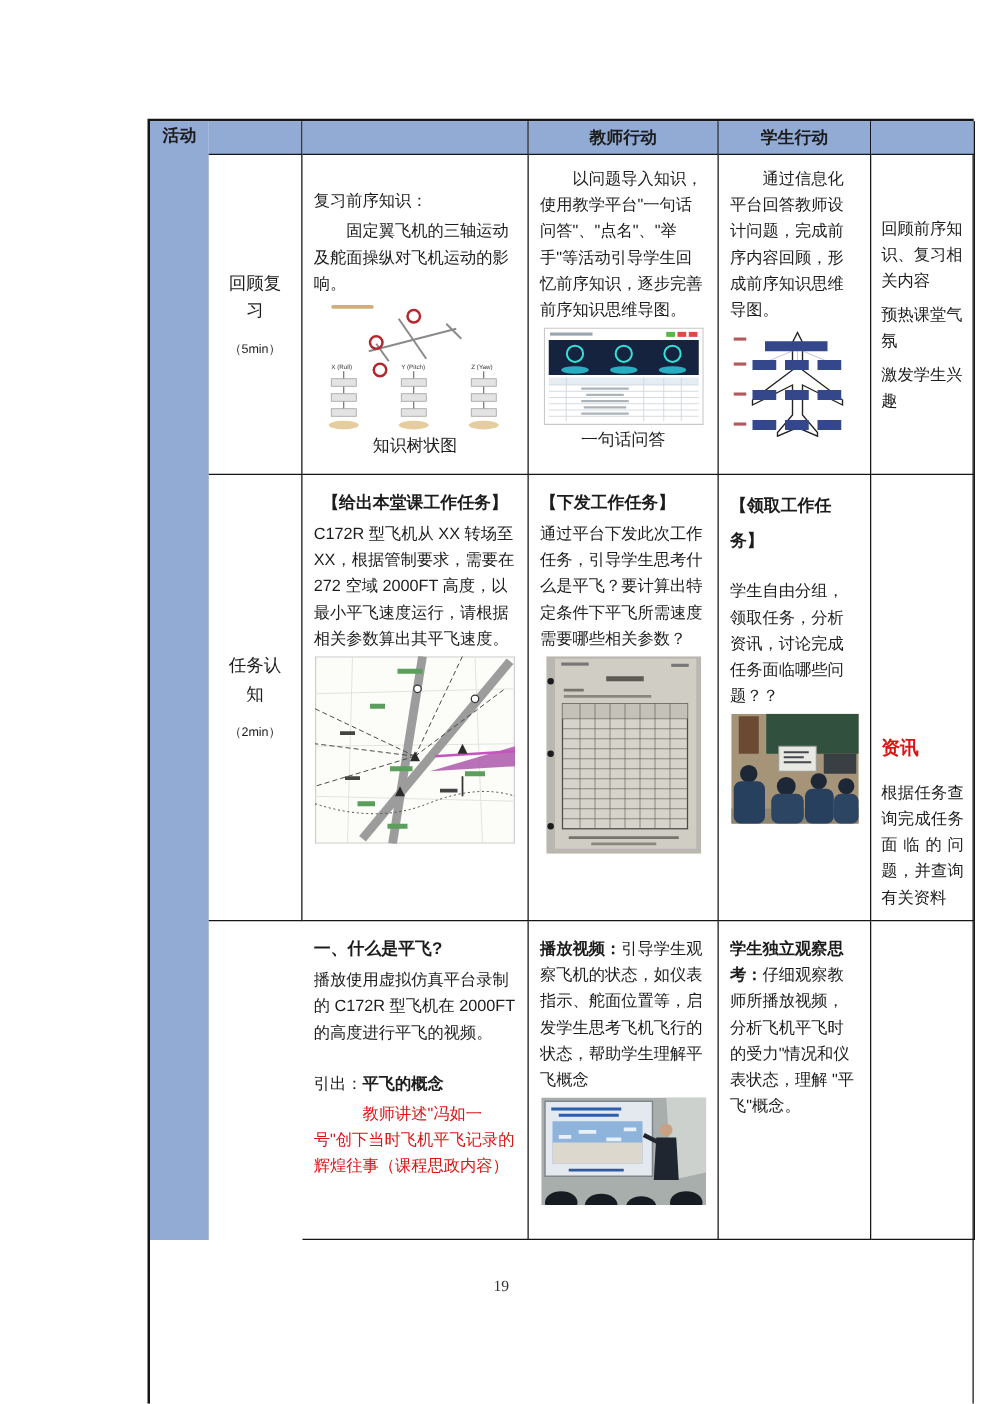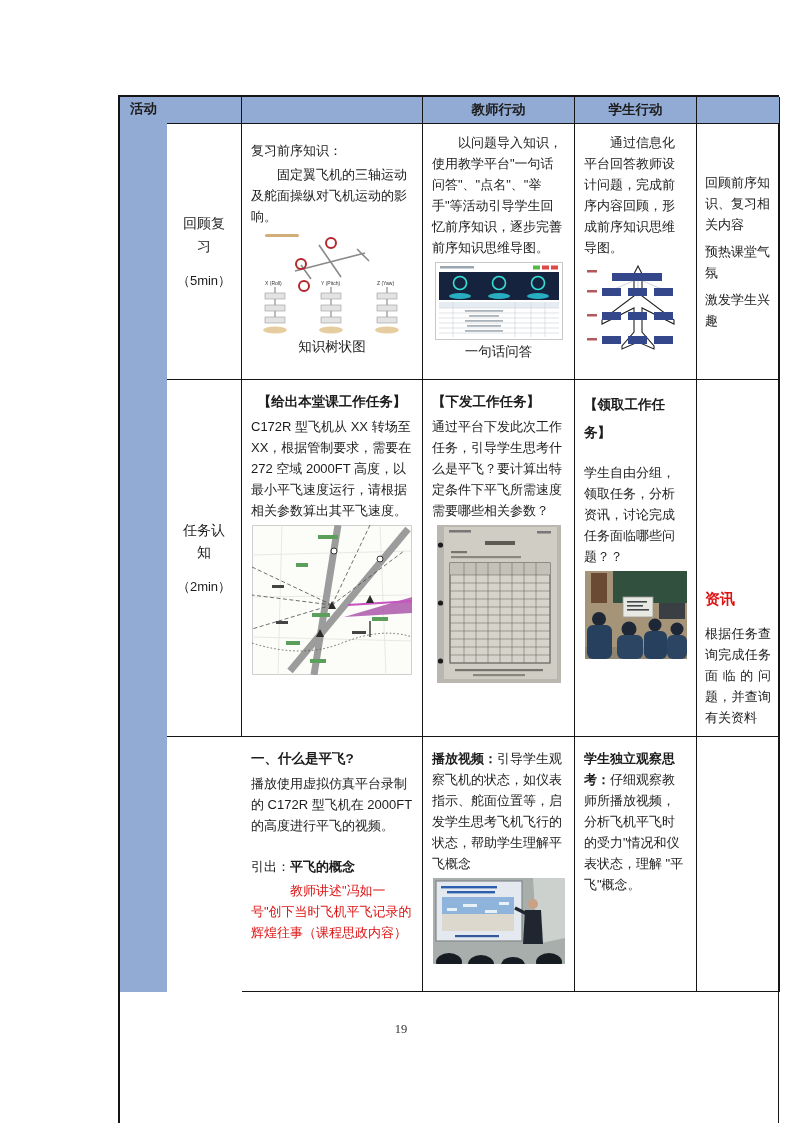--- a/index.html
+++ b/index.html
@@ -19,21 +19,21 @@
   .c { border-right:1.5px solid #151515; border-bottom:1.5px solid #151515;
        padding:5px 10px; overflow:hidden; font-size:13px; line-height:1.62; }
   .hd { background:#92abd5; display:flex; align-items:center; justify-content:center;
         font-weight:bold; font-size:13.5px; padding:2px; }
   .activity-col { grid-row:1 / 5; grid-column:1; background:#92abd5;
         display:flex; justify-content:center; padding-top:3px;
         font-weight:bold; font-size:13.5px; }
   .label-cell { display:flex; flex-direction:column; align-items:center; justify-content:center;
         text-align:center; }
   .label-cell .nm { font-weight:normal; font-size:14px; }
-  .label-cell .dur { font-size:13px; margin-top:12px; }
+  .label-cell .dur { font-size:10px; margin-top:12px; }
   .c p { margin:3px 0; }
   .ind2 { text-indent:2em; }
   .bold { font-weight:bold; }
   .ctr { text-align:center; }
   .task-head { font-weight:bold; font-size:13.5px; margin:2px 0 6px 0; }
   .red-note { color:#dd1414; text-indent:3em; margin-top:6px; }
   .fig { text-align:center; margin-top:4px; }
   .fig .cap { font-size:13.5px; margin-top:1px; }
   .note-cell { display:flex; flex-direction:column; }
   .note-center { justify-content:center; }
@@ -58,21 +58,21 @@
     <div class="c hd" style="grid-row:1;grid-column:3"></div>
     <div class="c hd" style="grid-row:1;grid-column:4">教师行动</div>
     <div class="c hd" style="grid-row:1;grid-column:5">学生行动</div>
     <div class="c hd" style="grid-row:1;grid-column:6"></div>
 
     <div class="c label-cell" style="grid-row:2;grid-column:2">
       <span class="nm">回顾复习</span>
       <span class="dur">（5min）</span>
     </div>
 
-    <div class="c" style="grid-row:2;grid-column:3;padding:13px 9px">
+    <div class="c" style="grid-row:2;grid-column:3;padding:23px 9px">
       <p>复习前序知识：</p>
       <p class="ind2">固定翼飞机的三轴运动及舵面操纵对飞机运动的影响。</p>
       <div class="fig">
         <svg width="150" height="104" viewBox="0 0 150 104">
           <rect x="0" y="0" width="150" height="104" fill="#ffffff"></rect>
           <rect x="8" y="3" width="34" height="3" rx="1.5" fill="#c79a5a" opacity="0.8"></rect>
 
           <g stroke="#8a8a8a" stroke-width="1.6" fill="none">
             <path d="M38,40 L108,22"></path>
             <path d="M62,14 L84,46"></path>

